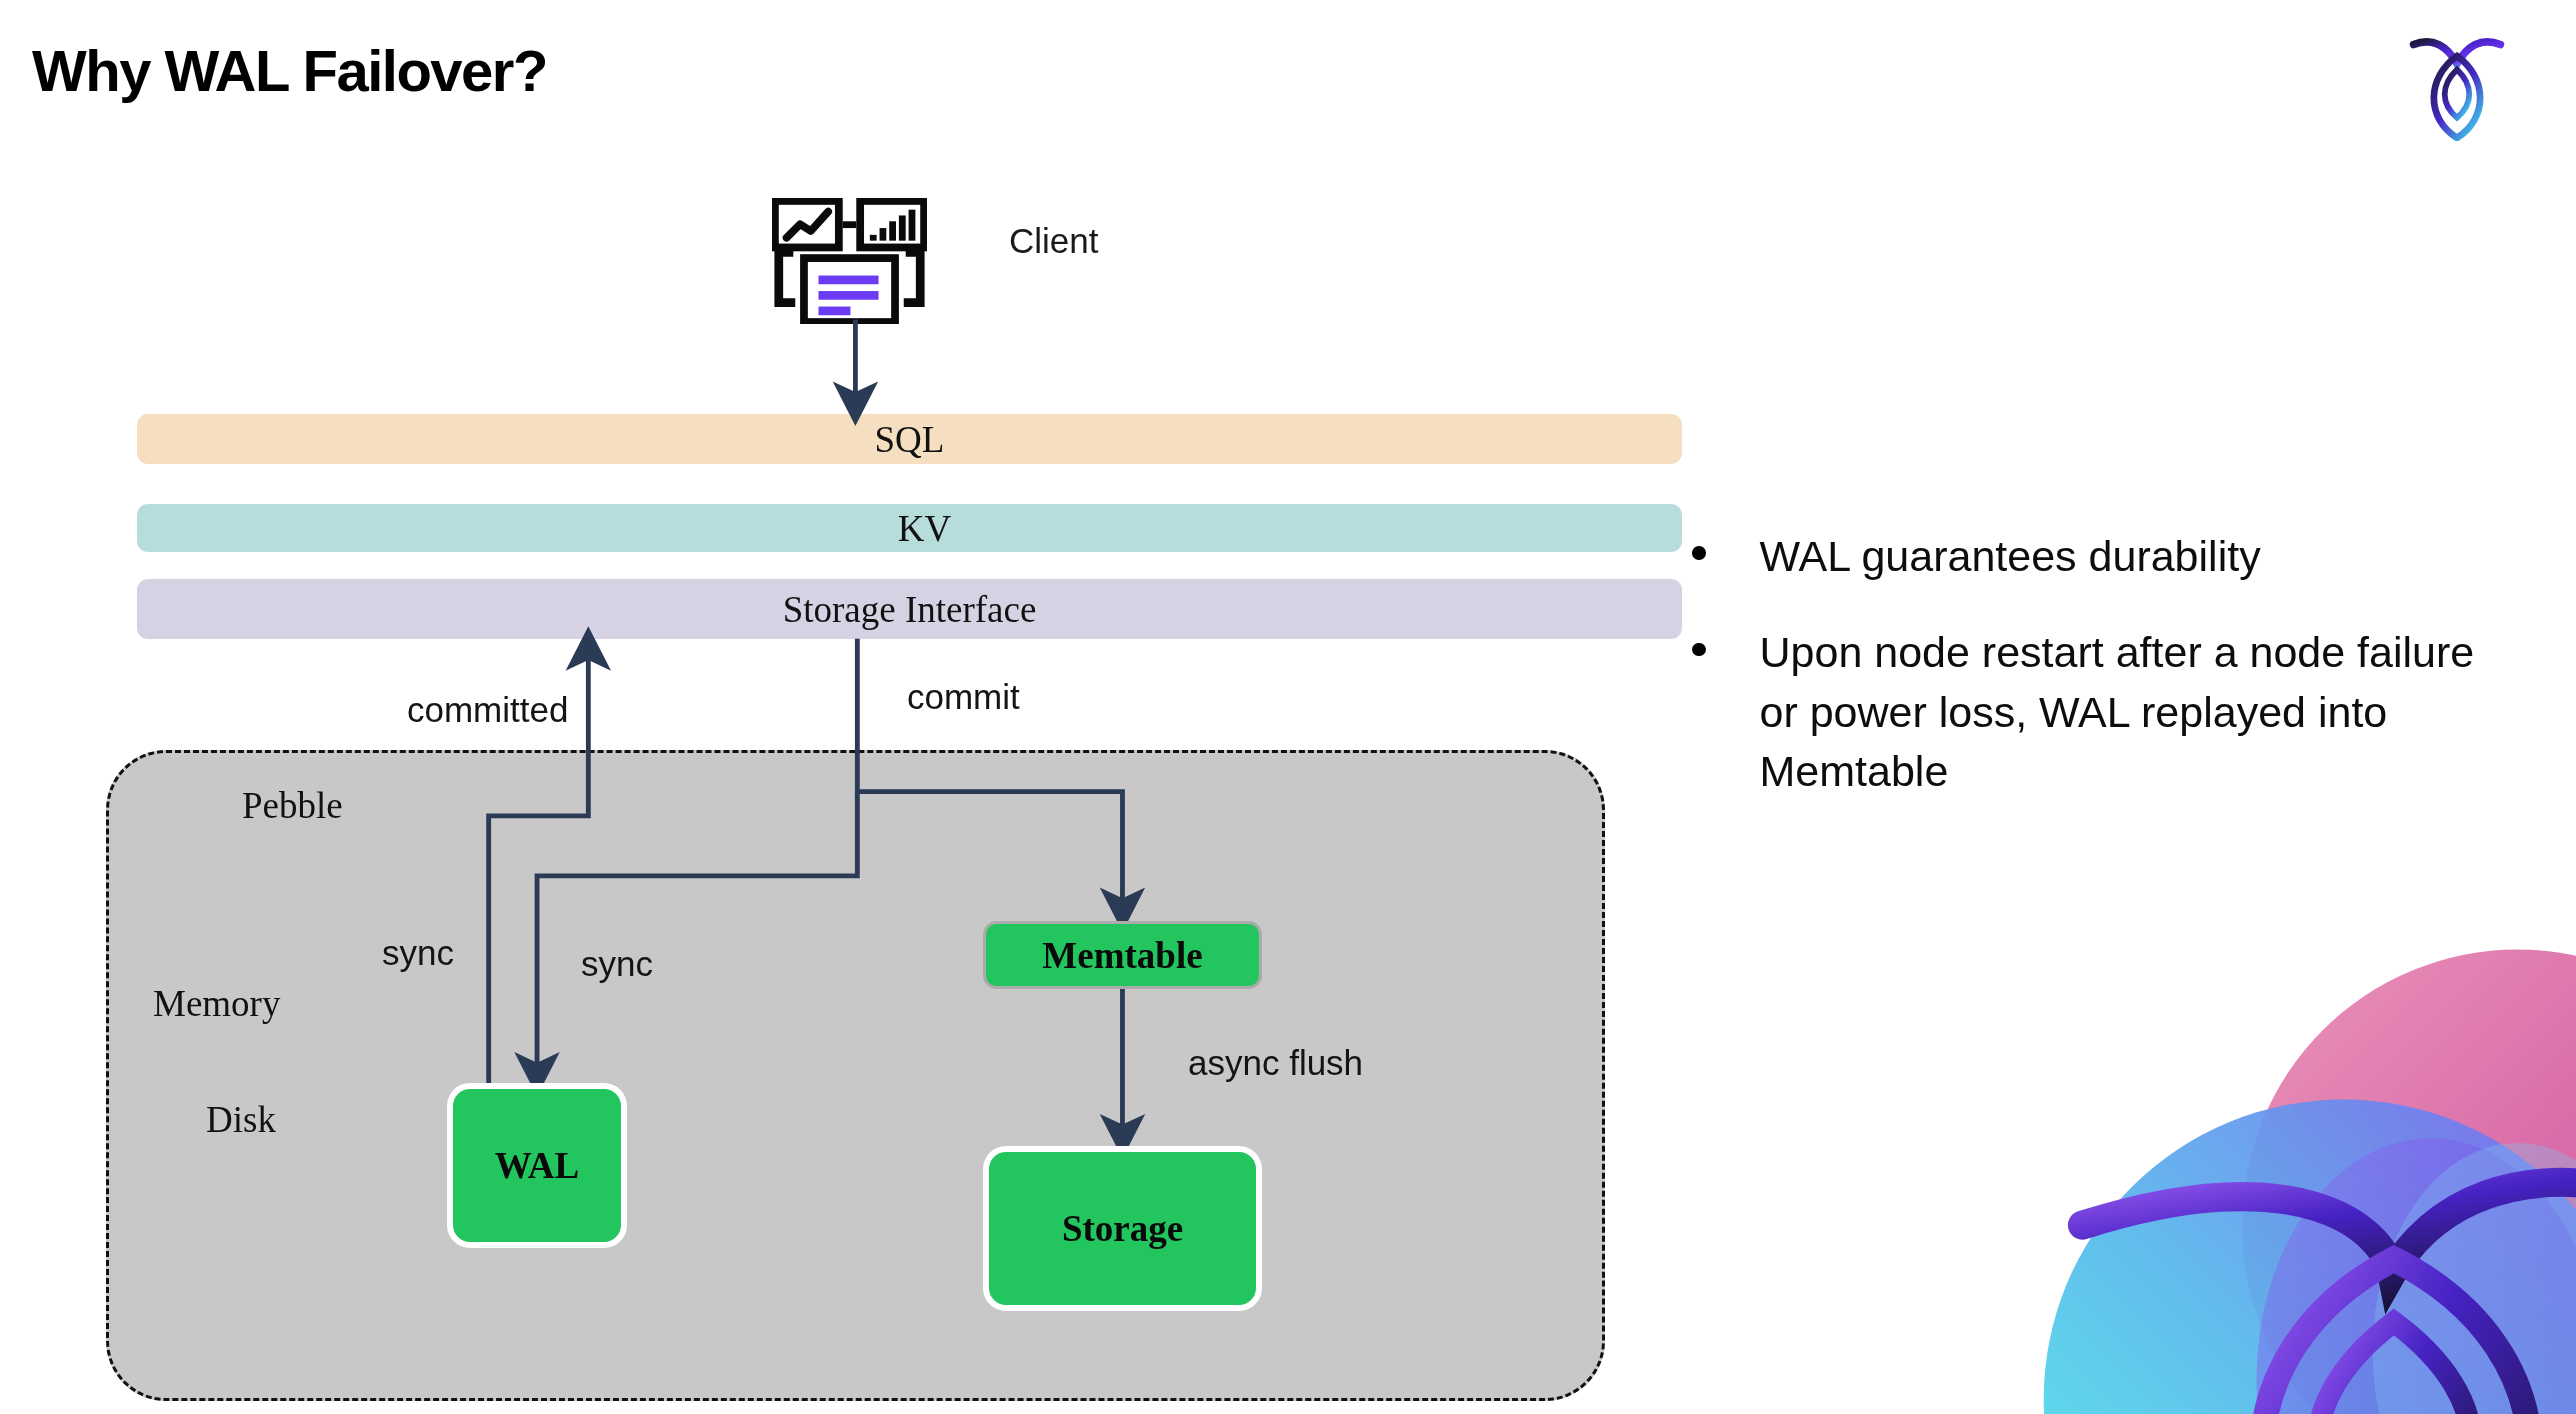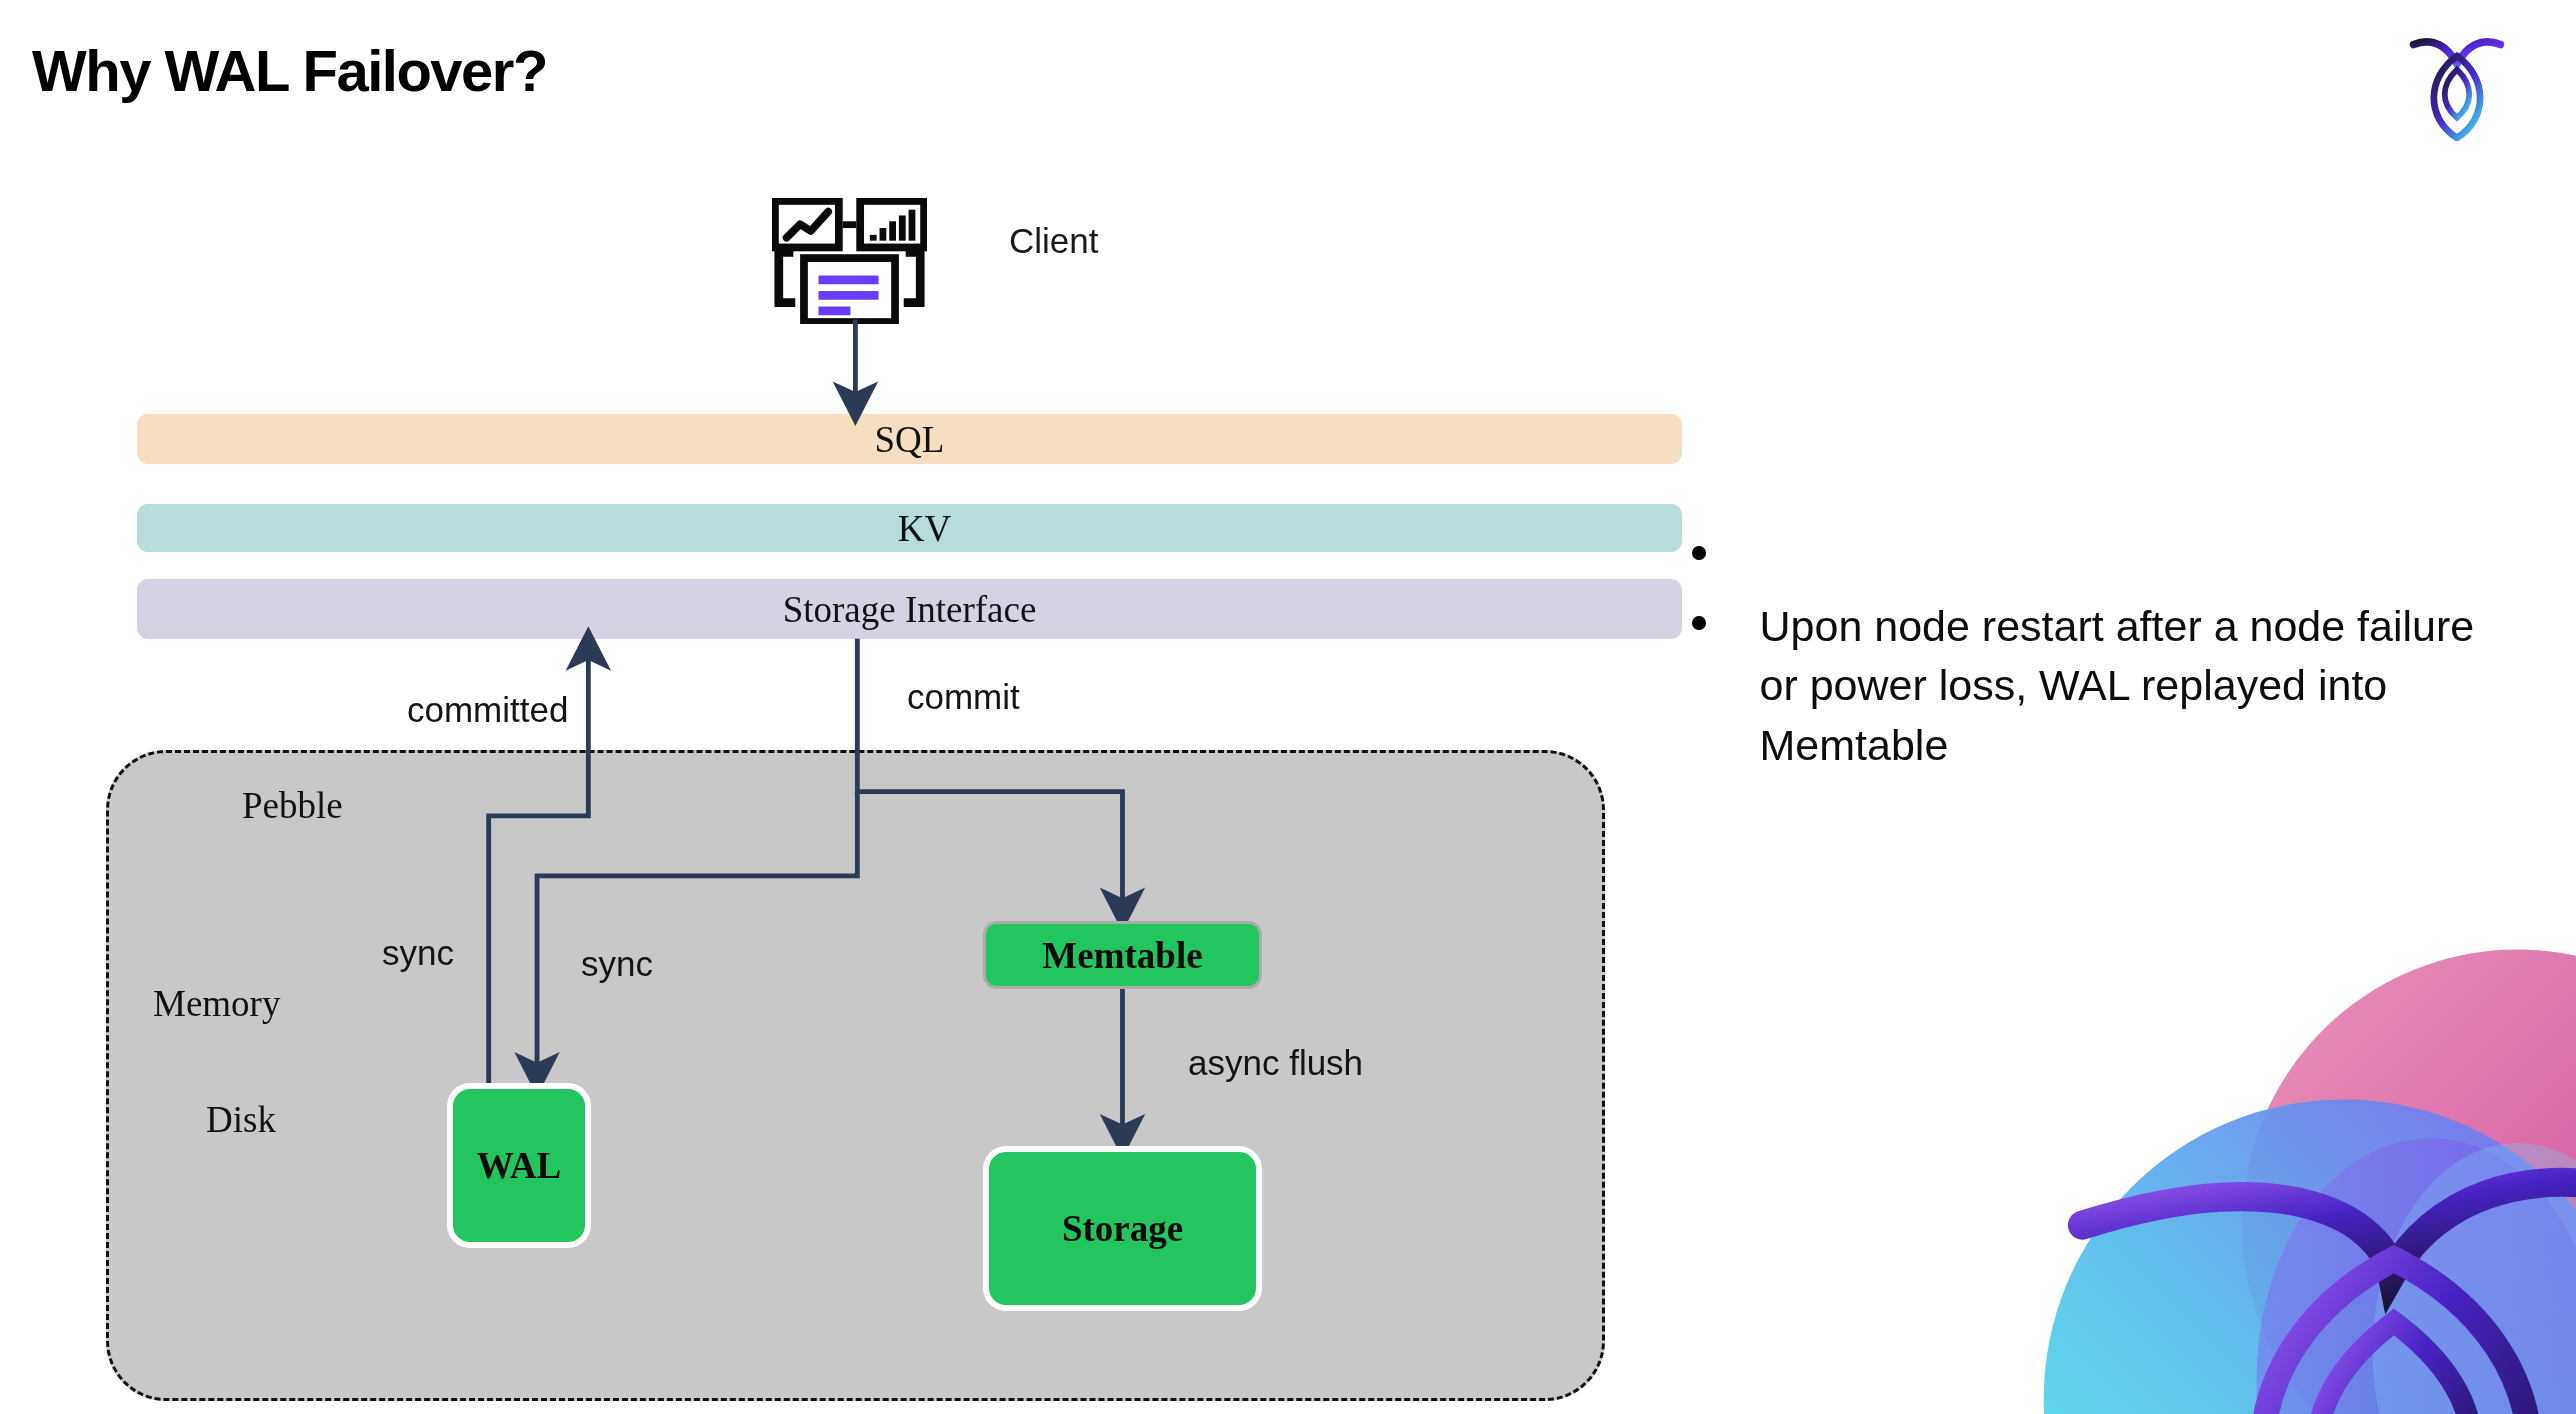--- a/index.html
+++ b/index.html
@@ -88,21 +88,21 @@
     font-family: "Liberation Serif", serif;
     font-weight: bold;
     color: #0a0a0a;
   }
   #node-memtable {
     left: 983px; top: 921px; width: 279px; height: 68px;
     border: 3.9px solid #ABABAB; border-radius: 13.5px;
     font-size: 37px;
   }
   #node-wal {
-    left: 447px; top: 1083px; width: 144px; height: 165px;
+    left: 447px; top: 1083px; width: 180px; height: 165px;
     border: 6.8px solid #ffffff; border-radius: 23px;
     font-size: 37px;
   }
   #node-sstable {
     left: 983px; top: 1146px; width: 279px; height: 165px;
     border: 6.8px solid #ffffff; border-radius: 23px;
     font-size: 37px;
   }
 
   
@@ -270,19 +270,20 @@
   <div id="lbl-committed" class="edge-label">committed</div>
   <div id="lbl-commit" class="edge-label">commit</div>
   <div id="lbl-sync-left" class="edge-label">sync</div>
   <div id="lbl-sync-right" class="edge-label">sync</div>
   <div id="lbl-asyncflush" class="edge-label">async flush</div>
 </div>
 
 <div id="bullets">
   <div class="bullet-row">
     <span class="bullet-dot"></span>
+    <span class="bullet-text">WAL guarantees durability</span>
   </div>
   <div class="bullet-row">
     <span class="bullet-dot"></span>
     <span class="bullet-text">Upon node restart after a node failure or power loss, WAL replayed into Memtable</span>
   </div>
 </div>
 
 
 </body></html>

